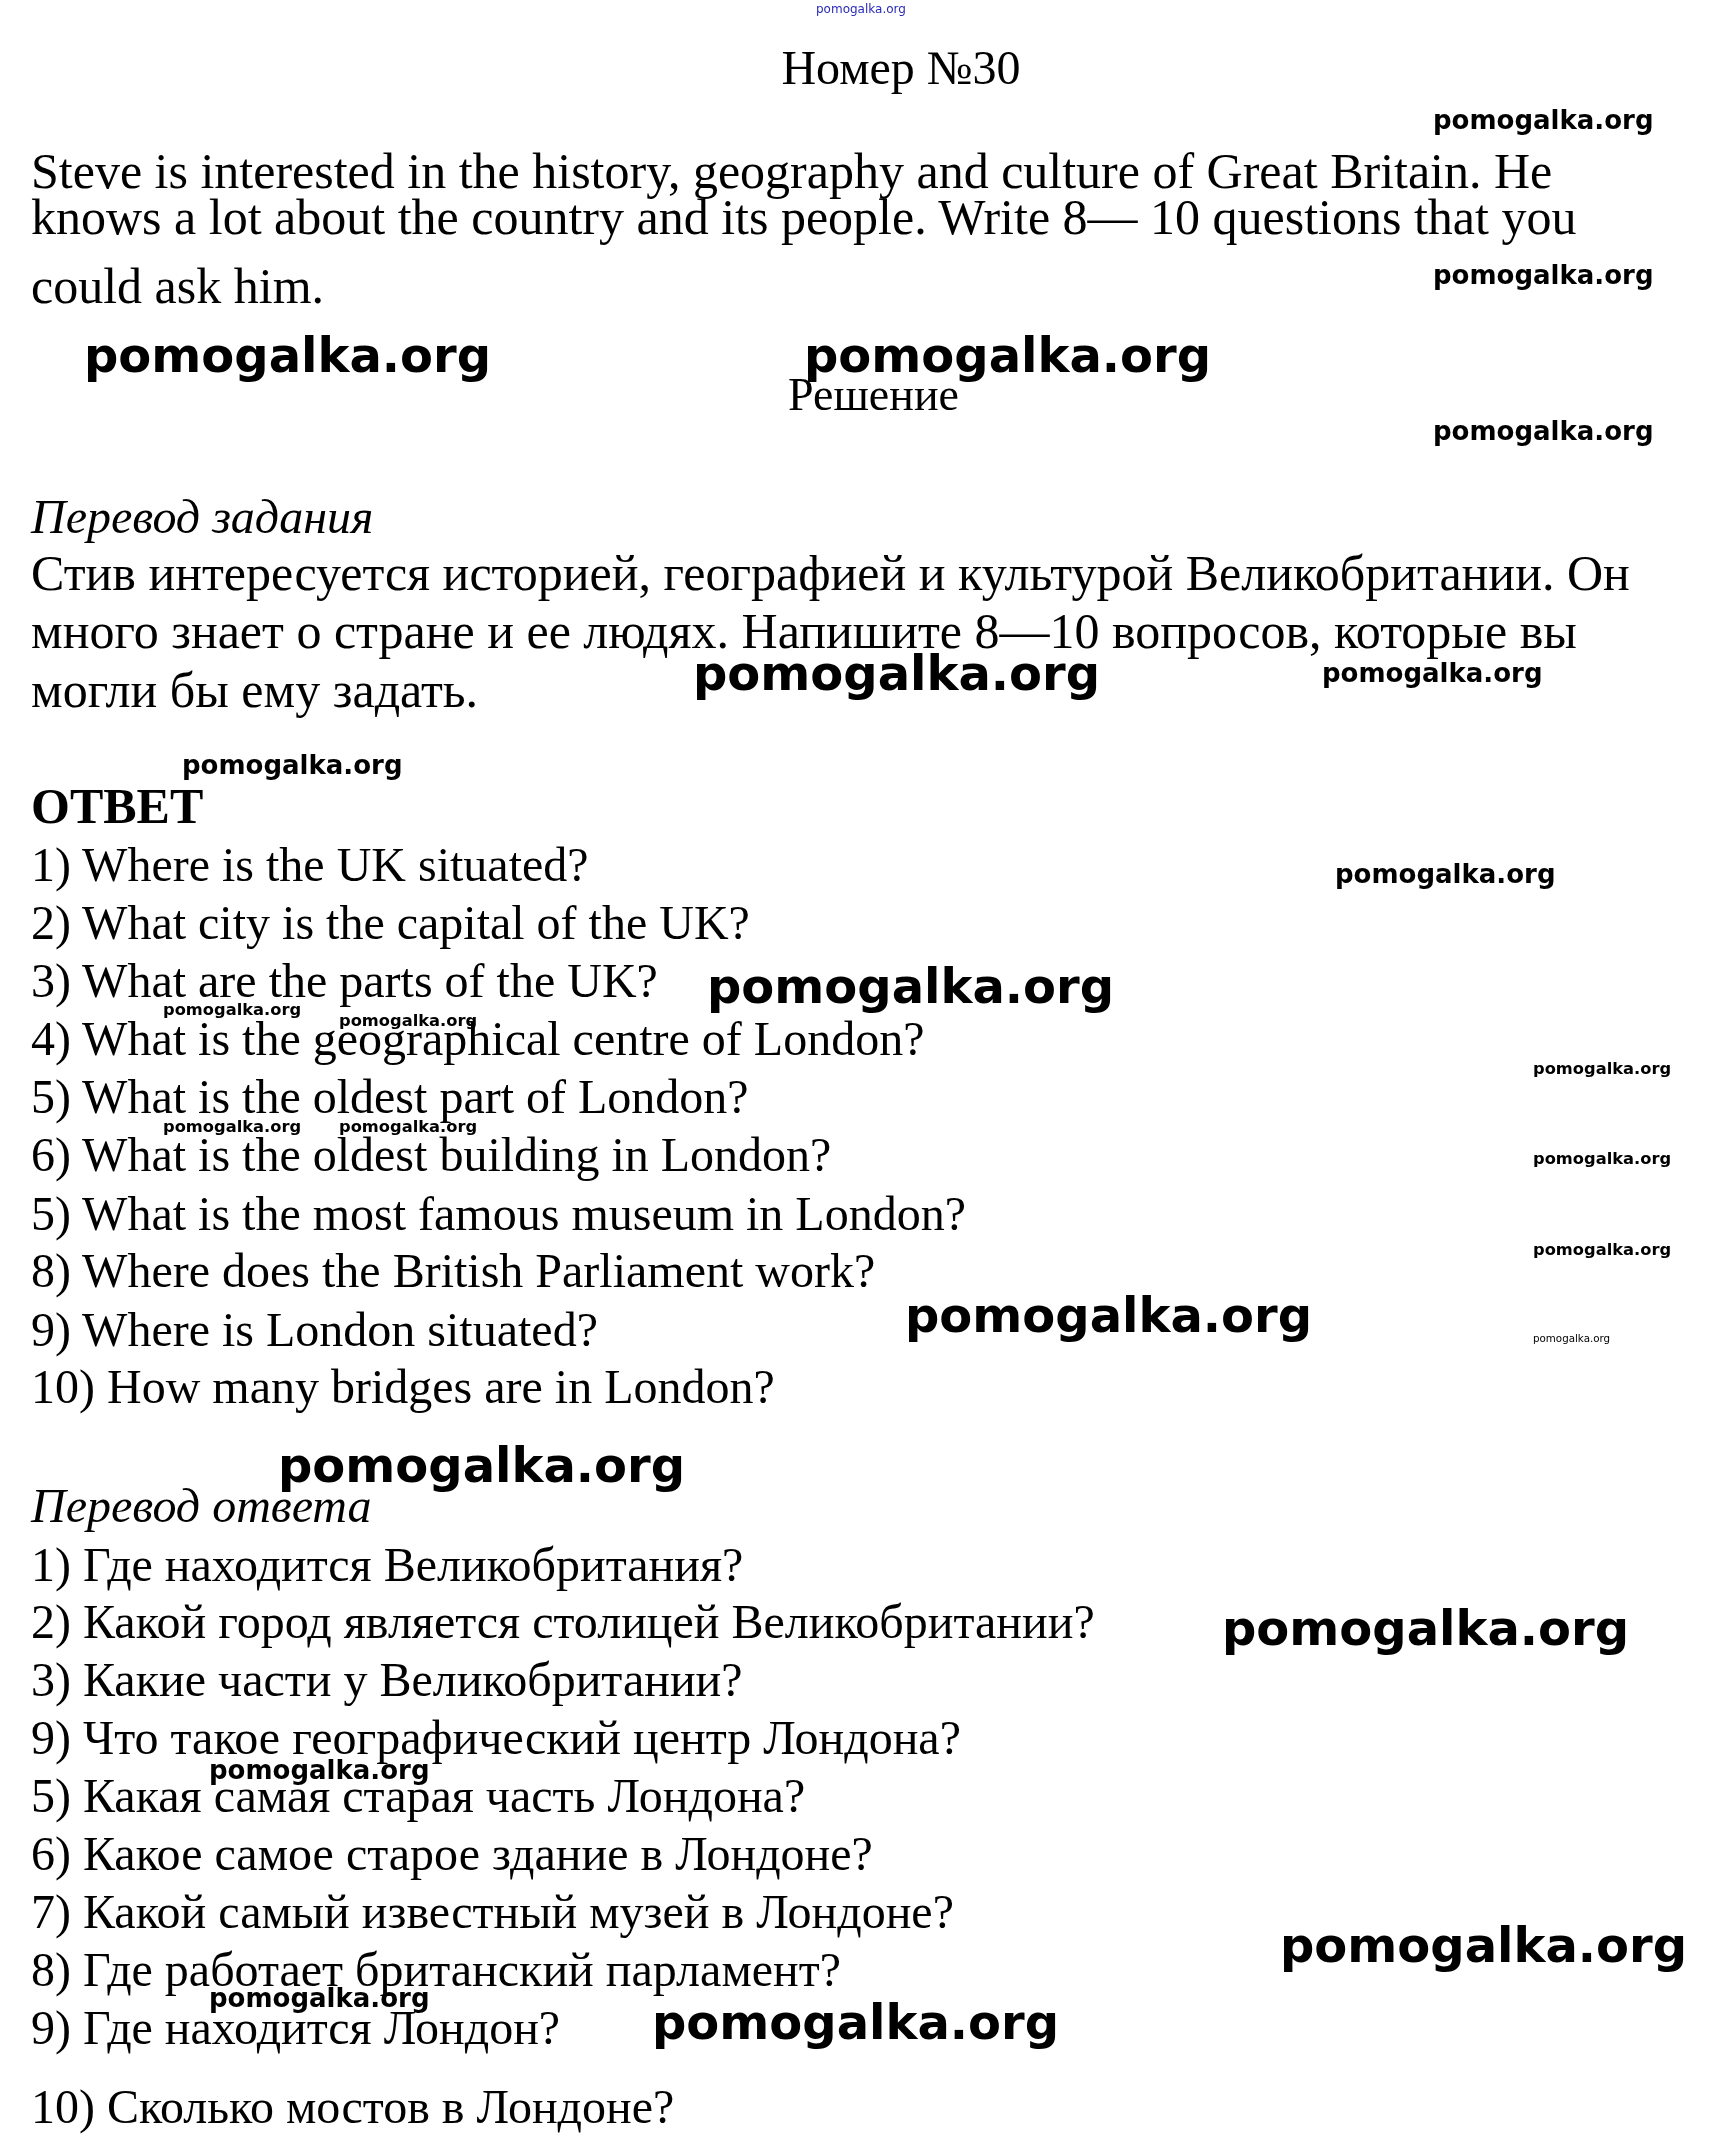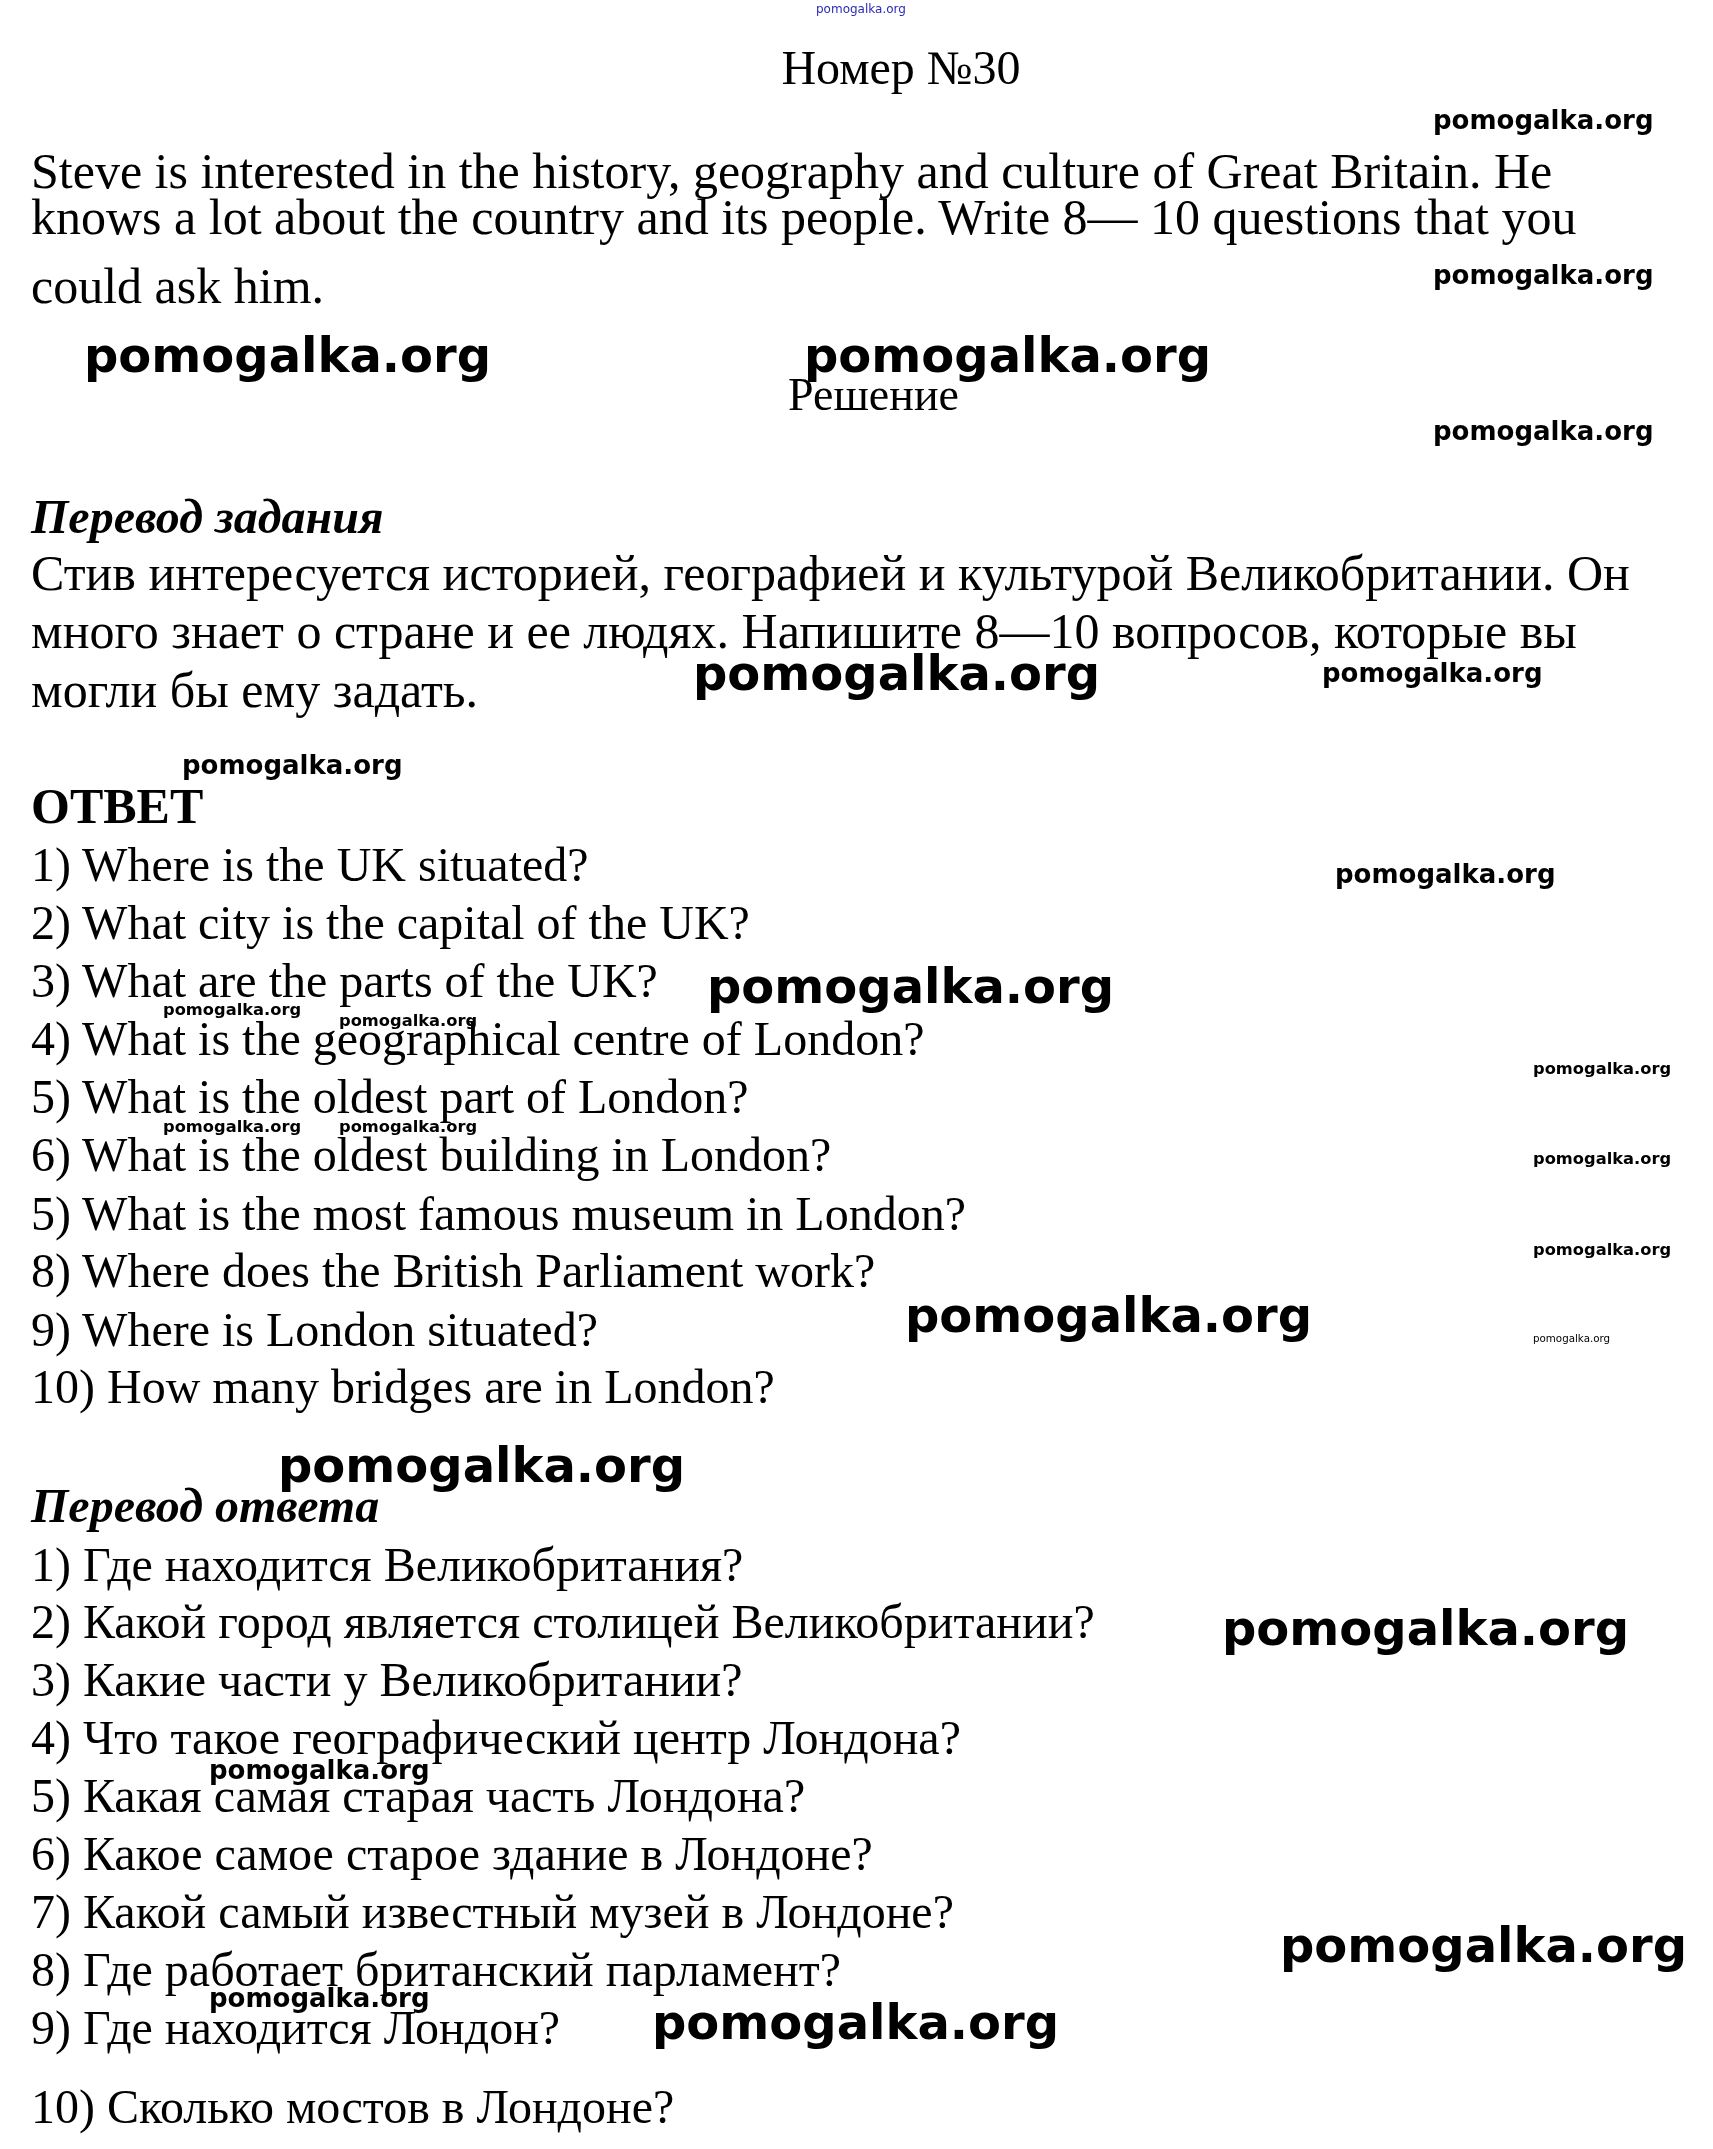--- a/index.html
+++ b/index.html
@@ -2,21 +2,21 @@
 <html style="font-size:13.8px"><head>
 <meta charset="utf-8">
 <style>
   html, body { margin:0; padding:0; background:#ffffff; }
   body { width:1714px; height:2149px; position:relative; overflow:hidden; }
   .serif { font-family: "Liberation Serif", "DejaVu Serif", serif; color:#000; }
   .sans { font-family: "DejaVu Sans", "Liberation Sans", sans-serif; color:#000; }
   .abs { position:absolute; white-space:nowrap; }
   .title { font-size:48px; left:0; width:1714px; text-align:center;margin-left:44px; }
   .para { font-size:50px; left:31px; line-height:58px; }
-  .heading-it { font-size:48px; font-style:italic; font-weight:bold; left:31px; }
+  .heading-it { font-size:48px; font-style:italic; font-weight:normal; left:31px; }
   .heading-b { font-size:50px; font-weight:bold; left:31px; }
   .line { font-size:48px; left:31px; }
   .wm-xl { font-size:48px; font-weight:bold; }
   .wm-m { font-size:26px; font-weight:bold; }
   .wm-s { font-size:16.3px; font-weight:bold; }
   .wm-xs { font-size:10.3px; }
   .wm-top { font-size:12px; color:#2a2ab8; }
 </style>
 </head>
 <body>
@@ -48,21 +48,21 @@
   <div class="abs serif line" style="top:1243px;">8) Where does the British Parliament work?</div>
   <div class="abs serif line" style="top:1302px;">9) Where is London situated?</div>
   <div class="abs serif line" style="top:1359px;">10) How many bridges are in London?</div>
 </div>
 
 <div class="abs serif heading-it" style="top:1478px;">Перевод ответа</div>
 <div>
   <div class="abs serif line" style="top:1537px;">1) Где находится Великобритания?</div>
   <div class="abs serif line" style="top:1594px;">2) Какой город является столицей Великобритании?</div>
   <div class="abs serif line" style="top:1652px;">3) Какие части у Великобритании?</div>
-  <div class="abs serif line" style="top:1710px;">4) Что такое географический центр Лондона?</div>
+  <div class="abs serif line" style="top:1710px;">9) Что такое географический центр Лондона?</div>
   <div class="abs serif line" style="top:1768px;">5) Какая самая старая часть Лондона?</div>
   <div class="abs serif line" style="top:1826px;">6) Какое самое старое здание в Лондоне?</div>
   <div class="abs serif line" style="top:1884px;">7) Какой самый известный музей в Лондоне?</div>
   <div class="abs serif line" style="top:1942px;">8) Где работает британский парламент?</div>
   <div class="abs serif line" style="top:2000px;">9) Где находится Лондон?</div>
   <div class="abs serif line" style="top:2058px;margin-top:21px;">10) Сколько мостов в Лондоне?</div>
 </div>
 
 <div>
   <div class="abs sans wm-m" style="left:1433px; top:105px;">pomogalka.org</div>

